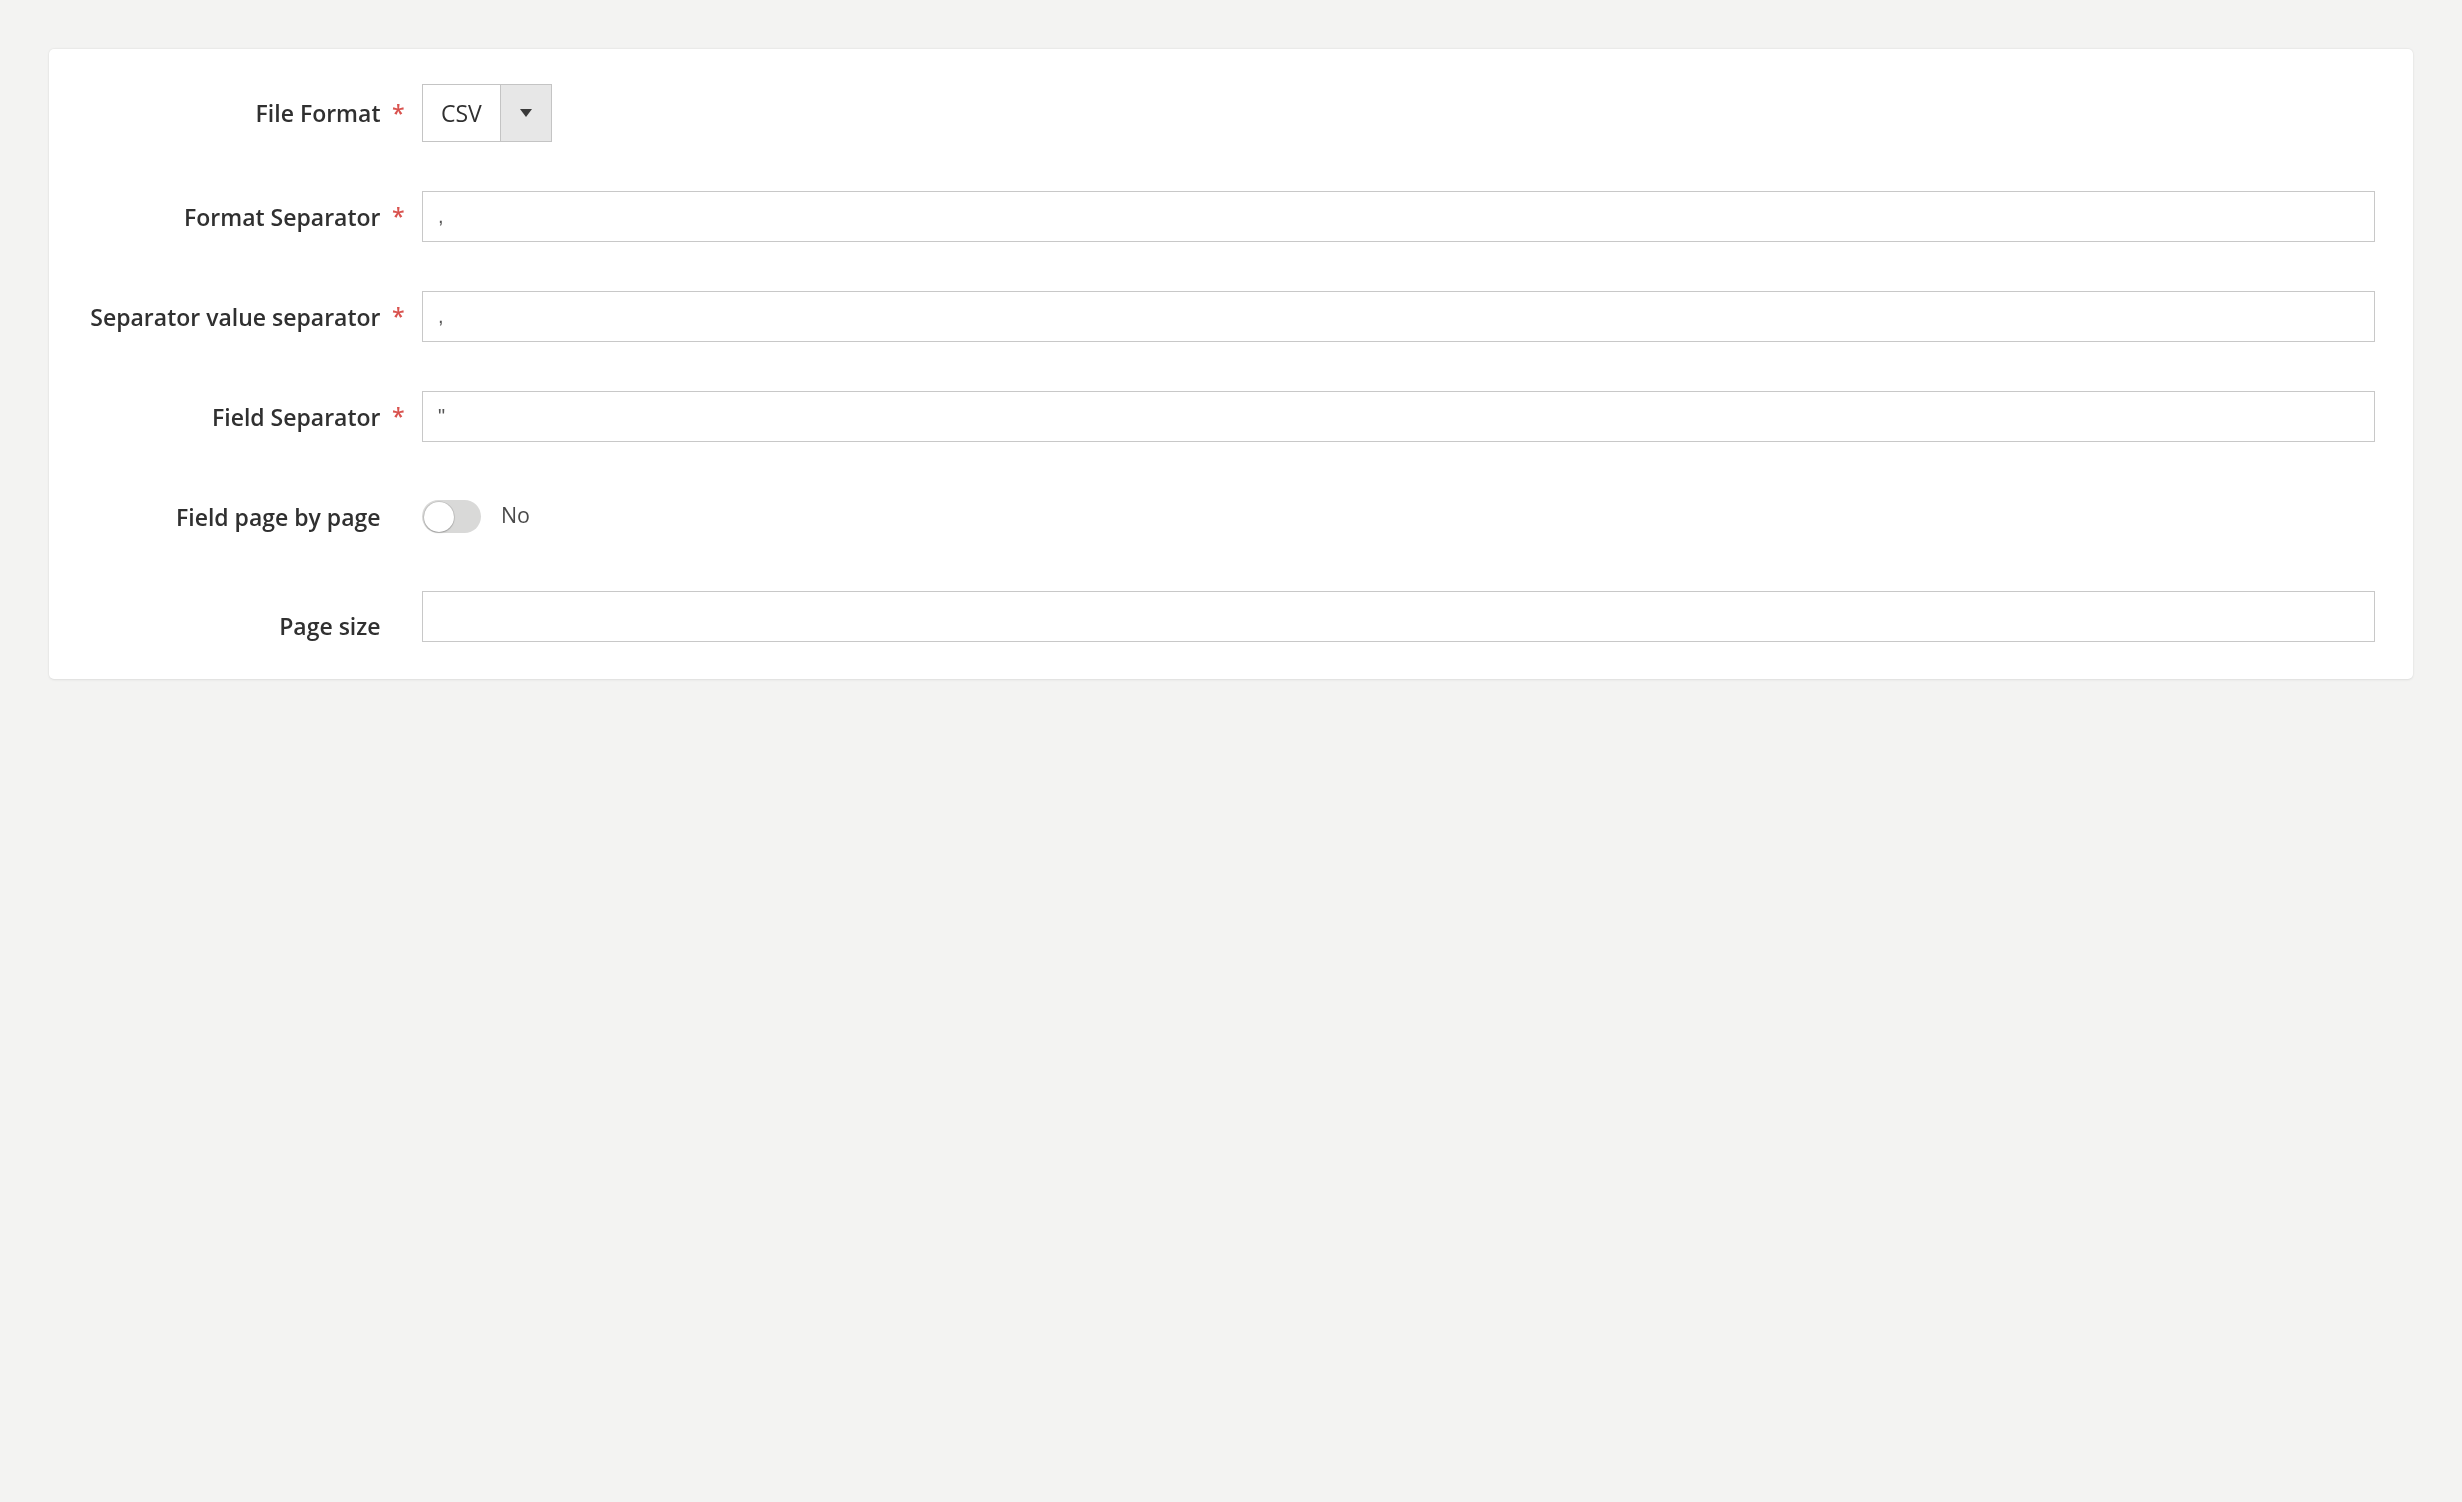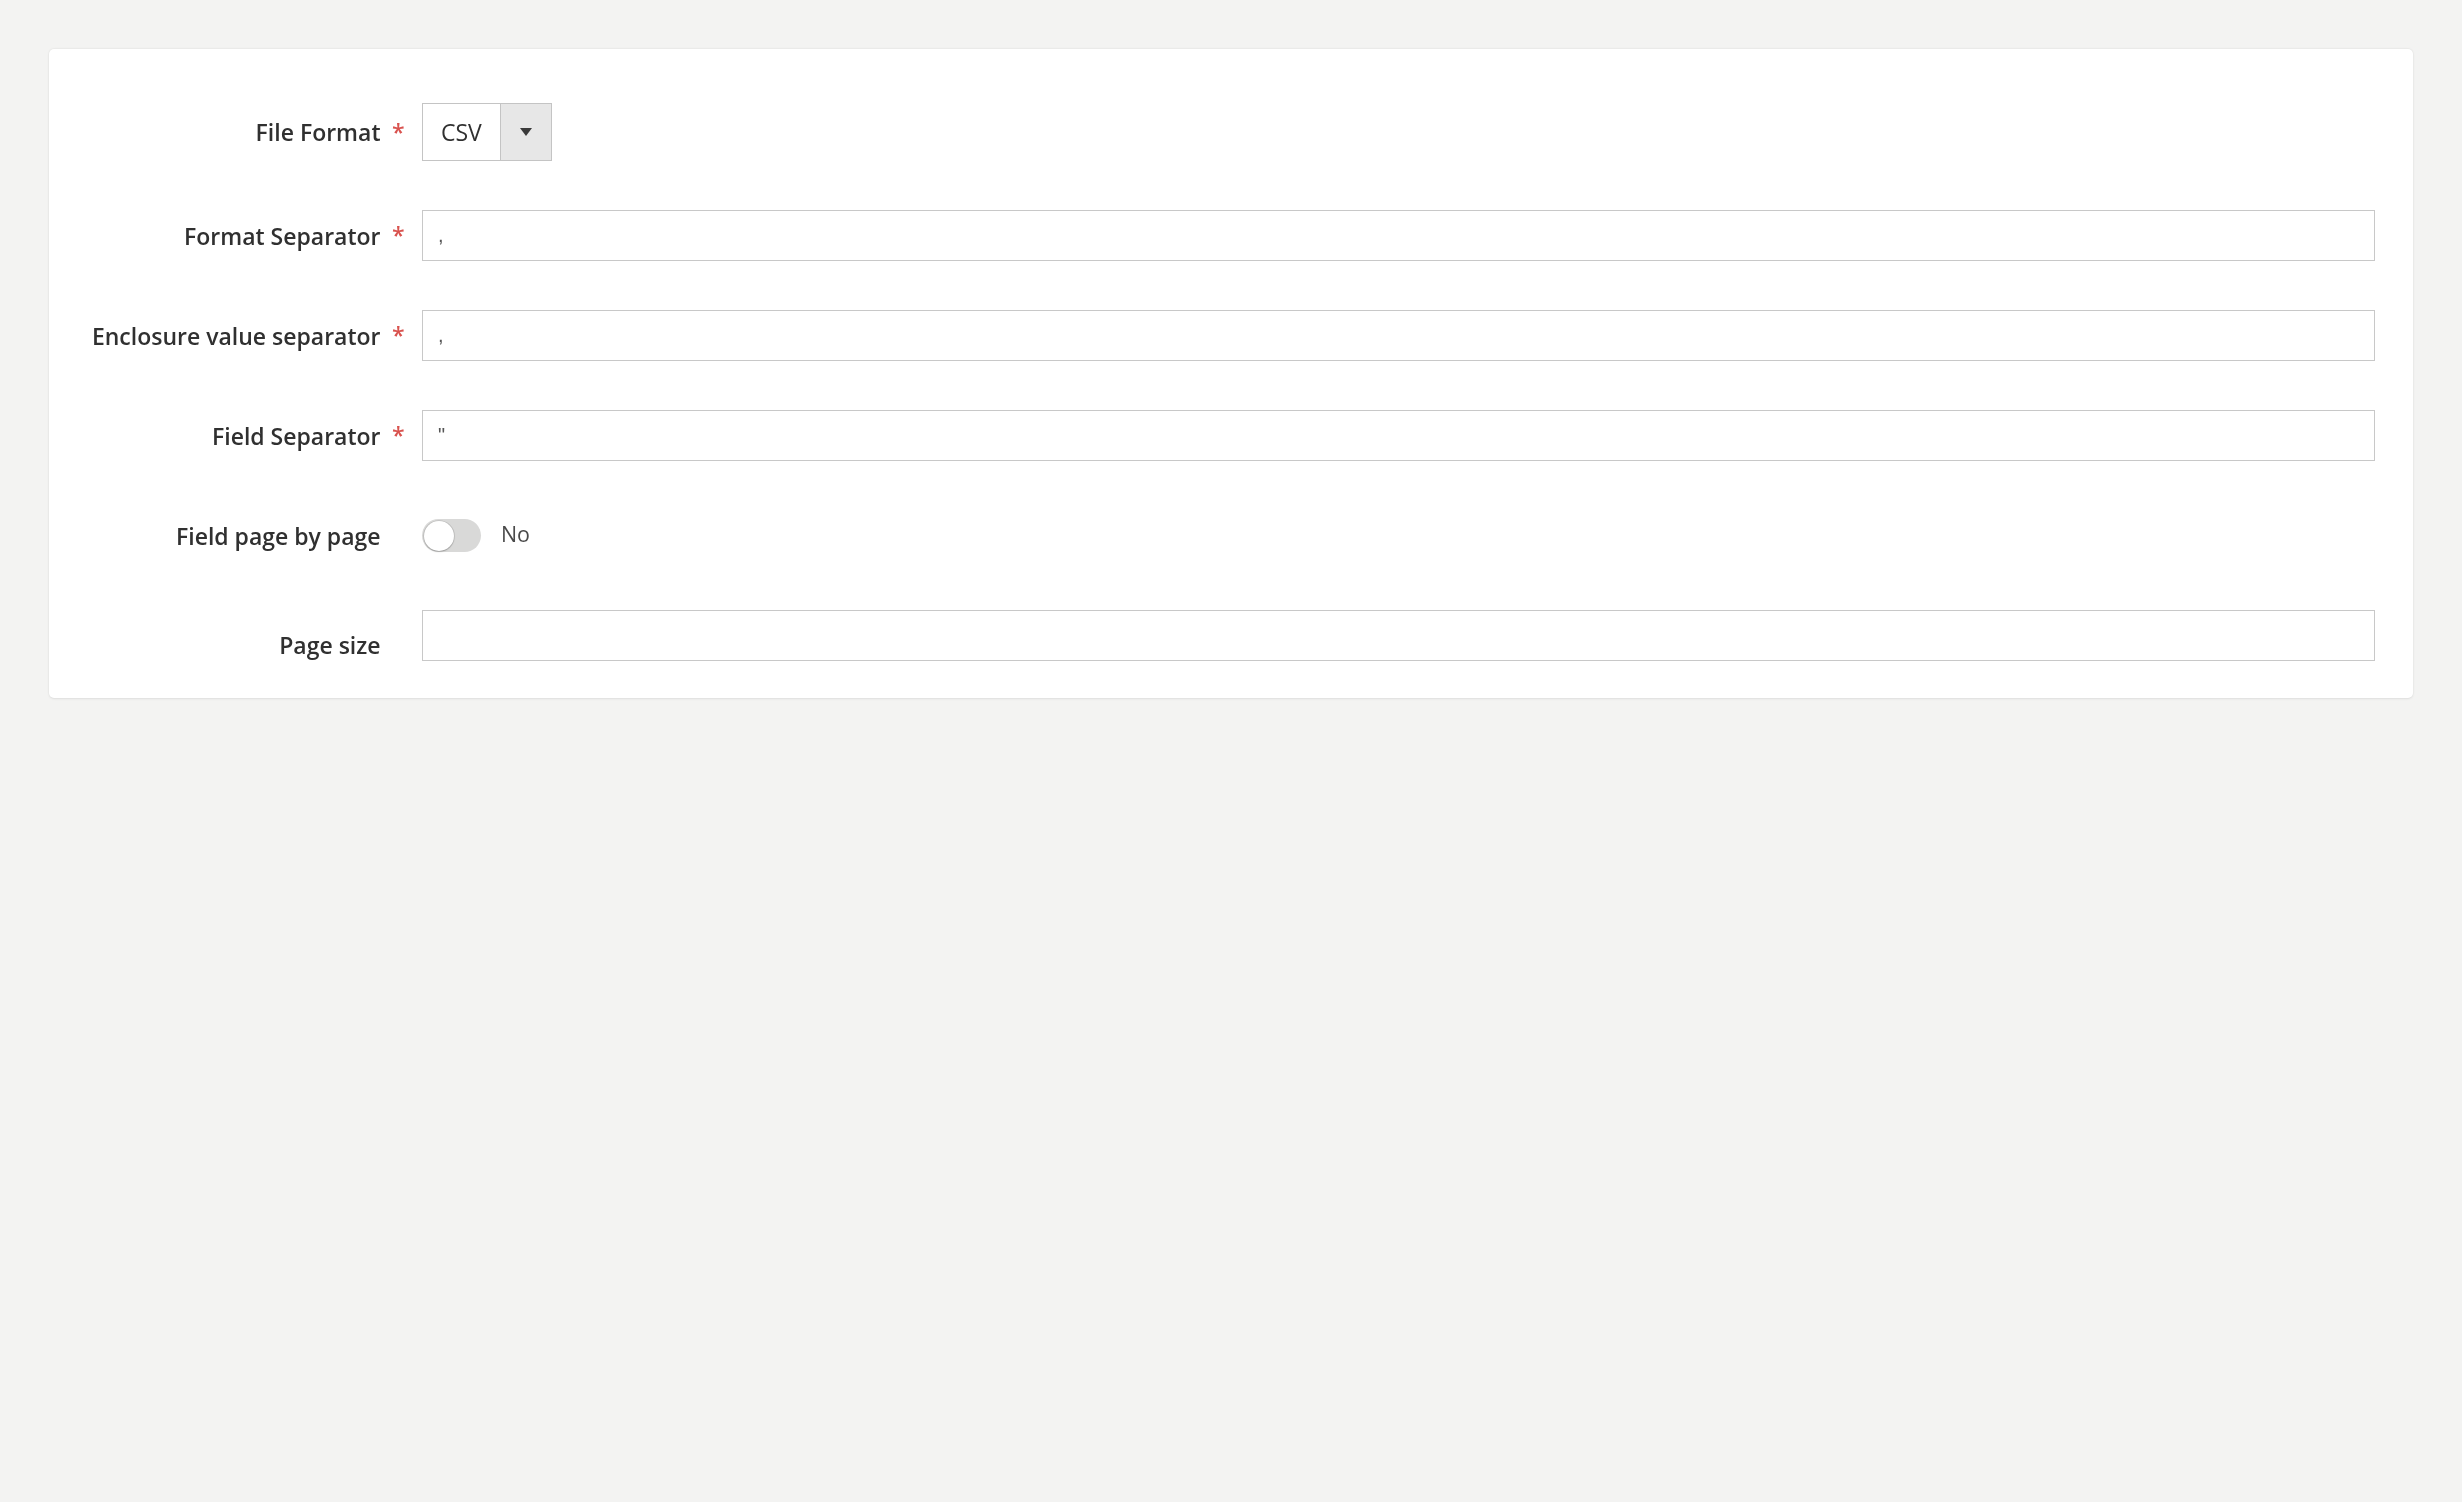--- a/index.html
+++ b/index.html
@@ -9,21 +9,21 @@
     font-family: -apple-system, BlinkMacSystemFont, "Segoe UI", "Open Sans",
                  "Helvetica Neue", Arial, sans-serif;
     font-size: 23px;
     color: #2f2f2f;
     padding: 49px;
   }
   .panel {
     background: #ffffff;
     border-radius: 5px;
     box-shadow: 0 0.8px 2.5px rgba(0,0,0,0.08), 0 0 0 0.8px rgba(0,0,0,0.02);
-    padding: 54px 38px 25px 38px;
+    padding: 35px 38px 25px 38px;
   }
   .field {
     display: flex;
     align-items: center;
     margin-bottom: 49px;
     min-height: 51px;
   }
   .field.last { margin-bottom: 12px; align-items: flex-end; }
   .label-col {
     width: 305px;
@@ -136,21 +136,21 @@
 
   <div class="field">
     <div class="label-col">Format Separator</div>
     <div class="required-col">*</div>
     <div class="control-col">
       <input type="text" class="text-input" value="," style="">
     </div>
   </div>
 
   <div class="field">
-    <div class="label-col">Enclosure value separator</div>
+    <div class="label-col">Separator value separator</div>
     <div class="required-col">*</div>
     <div class="control-col">
       <input type="text" class="text-input" value="," style="">
     </div>
   </div>
 
   <div class="field">
     <div class="label-col">Field Separator</div>
     <div class="required-col">*</div>
     <div class="control-col">

